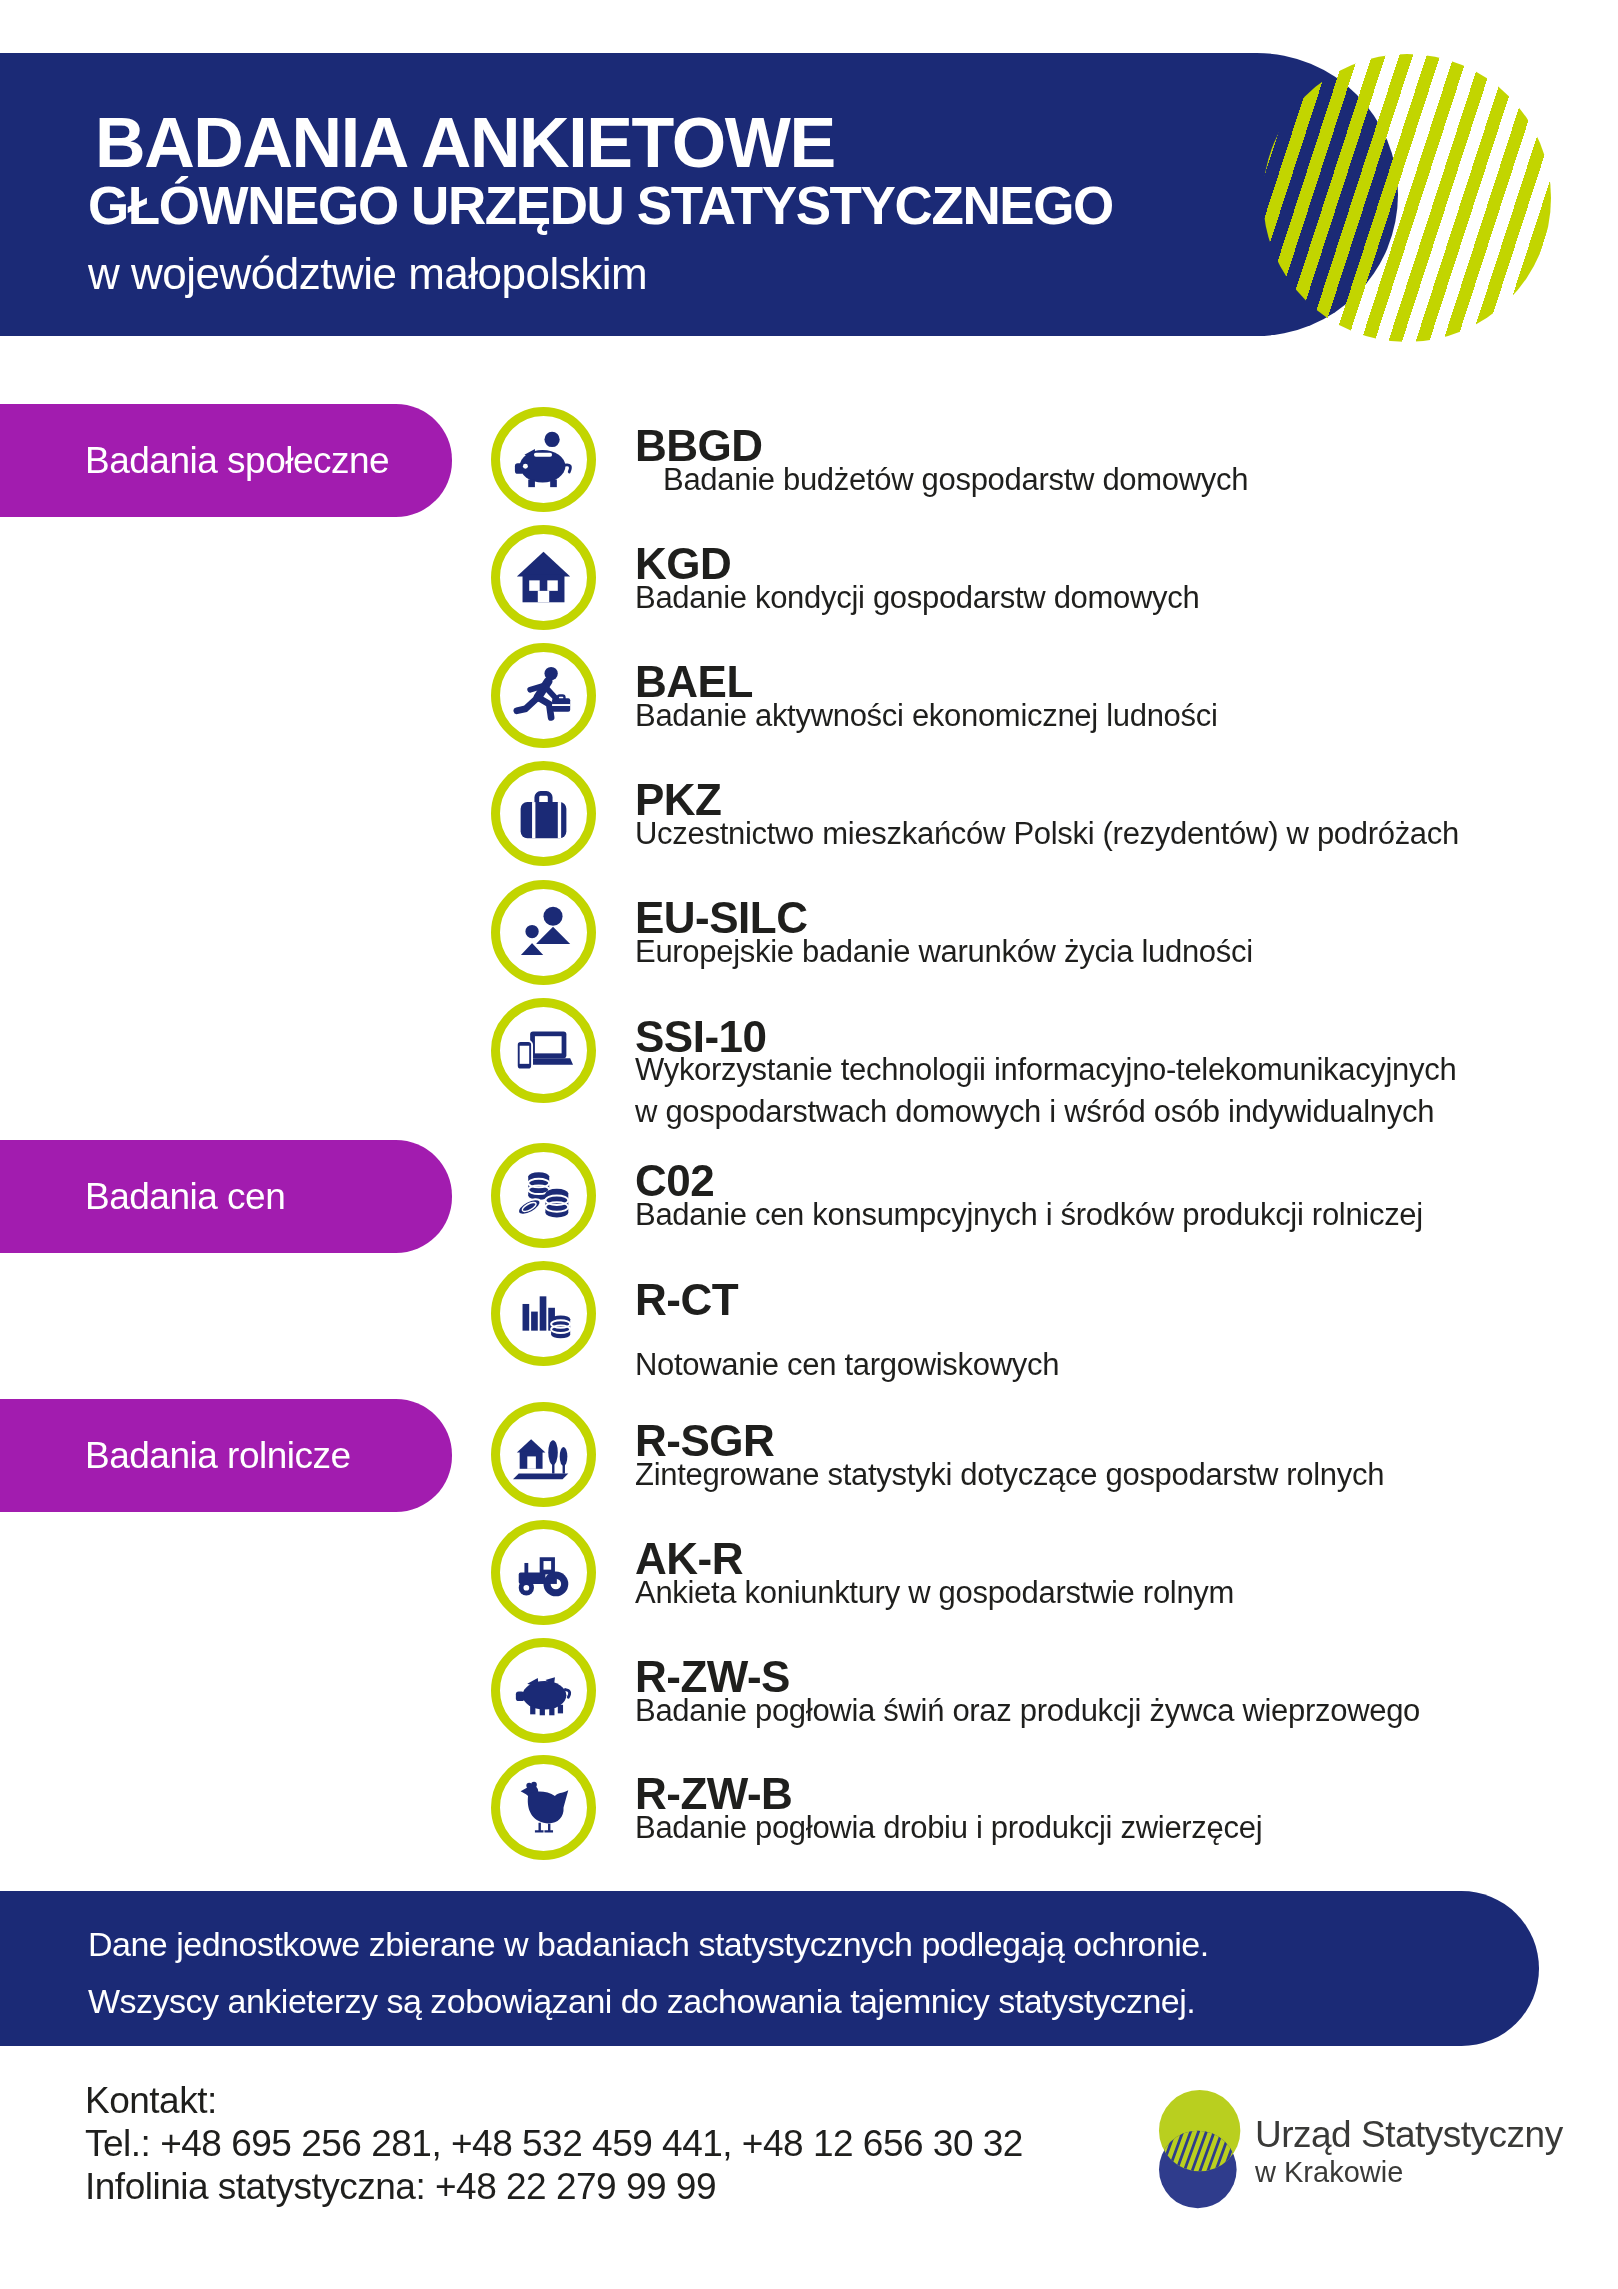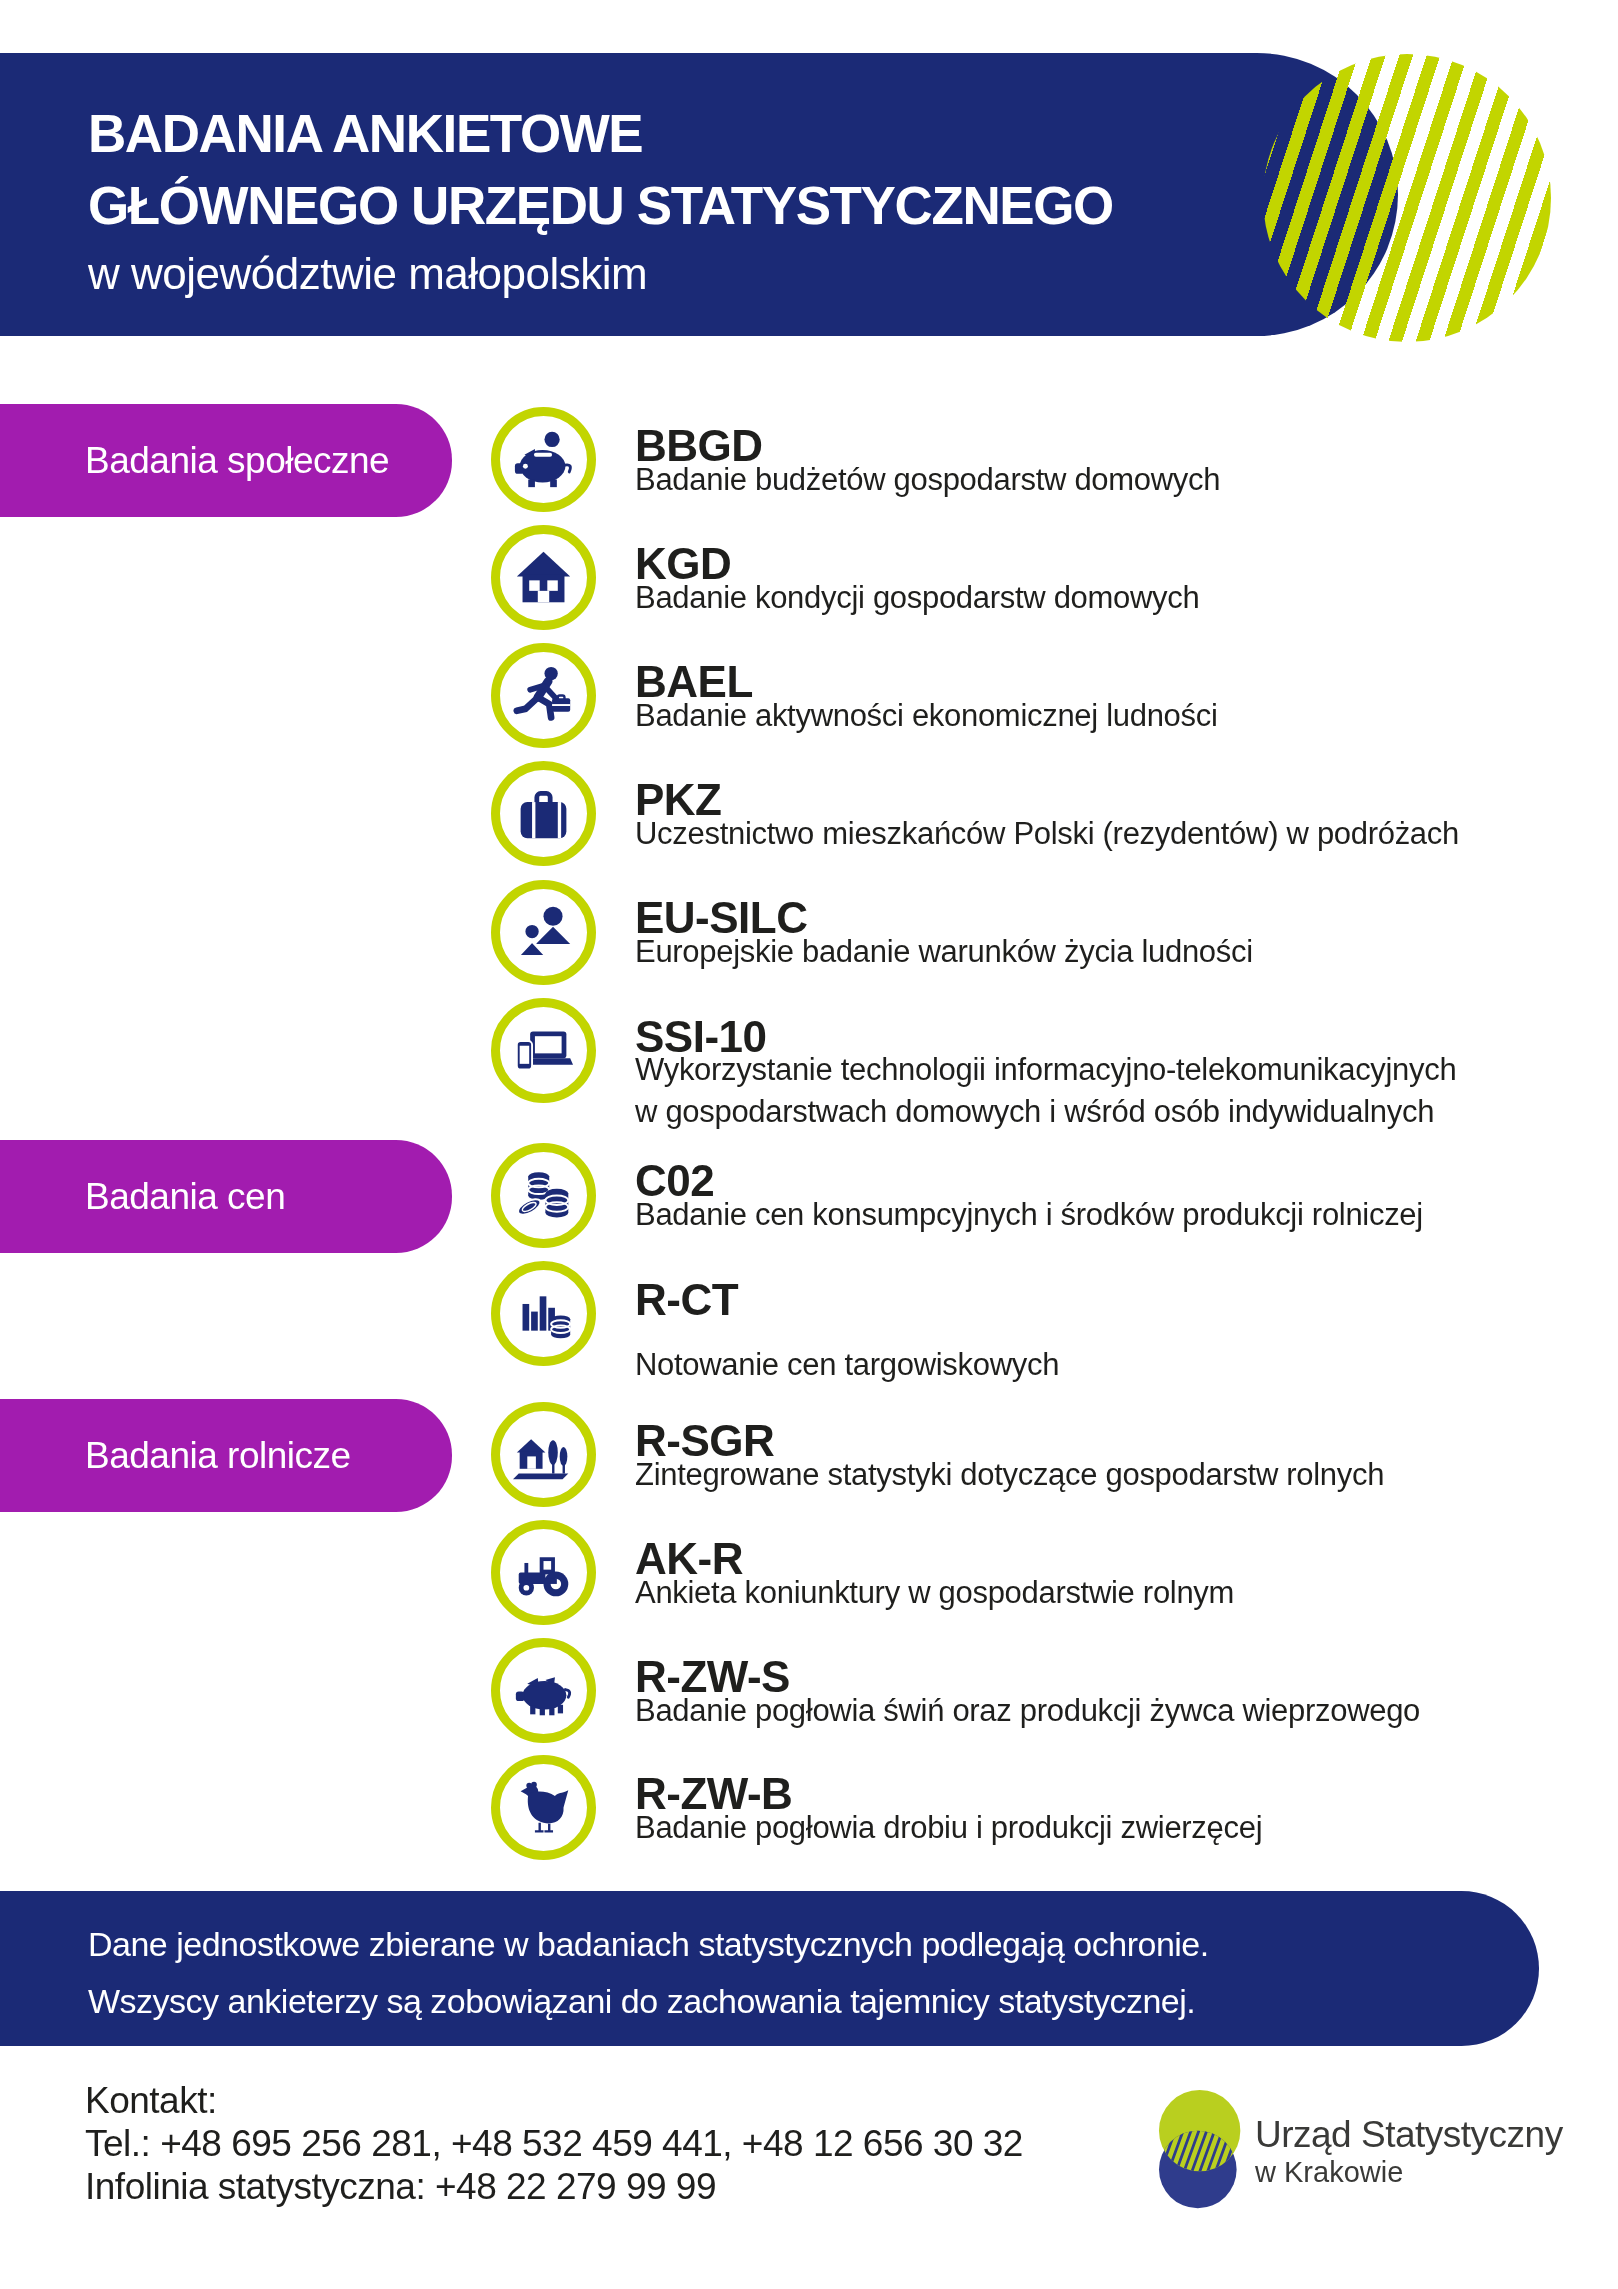--- a/index.html
+++ b/index.html
@@ -4,21 +4,21 @@
 <style>
   html,body{margin:0;padding:0;background:#ffffff;}
   .page{position:relative;width:1619px;height:2290px;background:#ffffff;overflow:hidden;
         font-family:"Liberation Sans",sans-serif;color:#1f1f1d;}
   .abs{position:absolute;}
 
   
   .header-band{left:0;top:53px;width:1398px;height:283px;background:#1b2a76;
                border-radius:0 142px 142px 0;}
   .header-line{left:88px;color:#ffffff;letter-spacing:-1.4px;white-space:nowrap;}
-  .hl1{top:103px;font-size:53px;font-weight:bold;}
+  .hl1{top:103px;font-size:70px;font-weight:bold;margin-left:7px;}
   .hl2{top:175px;font-size:53px;font-weight:bold;}
   .hl3{top:249px;font-size:44px;font-weight:500;letter-spacing:-0.5px;}
   .stripe-circle{left:1263px;top:54px;width:288px;height:288px;border-radius:50%;
      background:repeating-linear-gradient(108deg,#c2d500 0 13px,transparent 13px 26px);}
 
   
   .pill{left:0;width:452px;height:113px;background:#a21caf;border-radius:0 56px 56px 0;
         color:#ffffff;font-size:37px;letter-spacing:-0.5px;line-height:113px;
         padding-left:85px;box-sizing:border-box;white-space:nowrap;}
 
@@ -68,21 +68,21 @@
       <polygon points="12,27 23,21 23,31"></polygon>
       <rect x="2" y="36" width="9" height="11" rx="3"></rect>
       <rect x="16" y="53" width="7" height="8"></rect>
       <rect x="39" y="53" width="7" height="8"></rect>
       <path d="M54,38 q9,-2 5,7" fill="none" stroke="#1b2a76" stroke-width="3" stroke-linecap="round"></path>
       <rect x="22" y="25" width="19" height="4" rx="2" fill="#ffffff"></rect>
       <circle cx="13" cy="39" r="2.6" fill="#ffffff"></circle>
     </svg>
   </div>
   <div class="abs item-code" style="top:421px;">BBGD</div>
-  <div class="abs item-desc" style="top:459px;">Badanie budżetów gospodarstw domowych</div>
+  <div class="abs item-desc" style="top:459px;margin-left:28px;">Badanie budżetów gospodarstw domowych</div>
 
   <div class="abs icon-ring" style="left:491px;top:525px;">
     <svg viewBox="0 0 64 64" fill="#1b2a76">
       <polygon points="32,5 60,31 4,31"></polygon>
       <rect x="10" y="29" width="44" height="29"></rect>
       <rect x="17" y="35" width="11" height="11" fill="#ffffff"></rect>
       <rect x="36" y="35" width="11" height="11" fill="#ffffff"></rect>
       <rect x="26" y="46" width="12" height="12" fill="#ffffff"></rect>
     </svg>
   </div>

